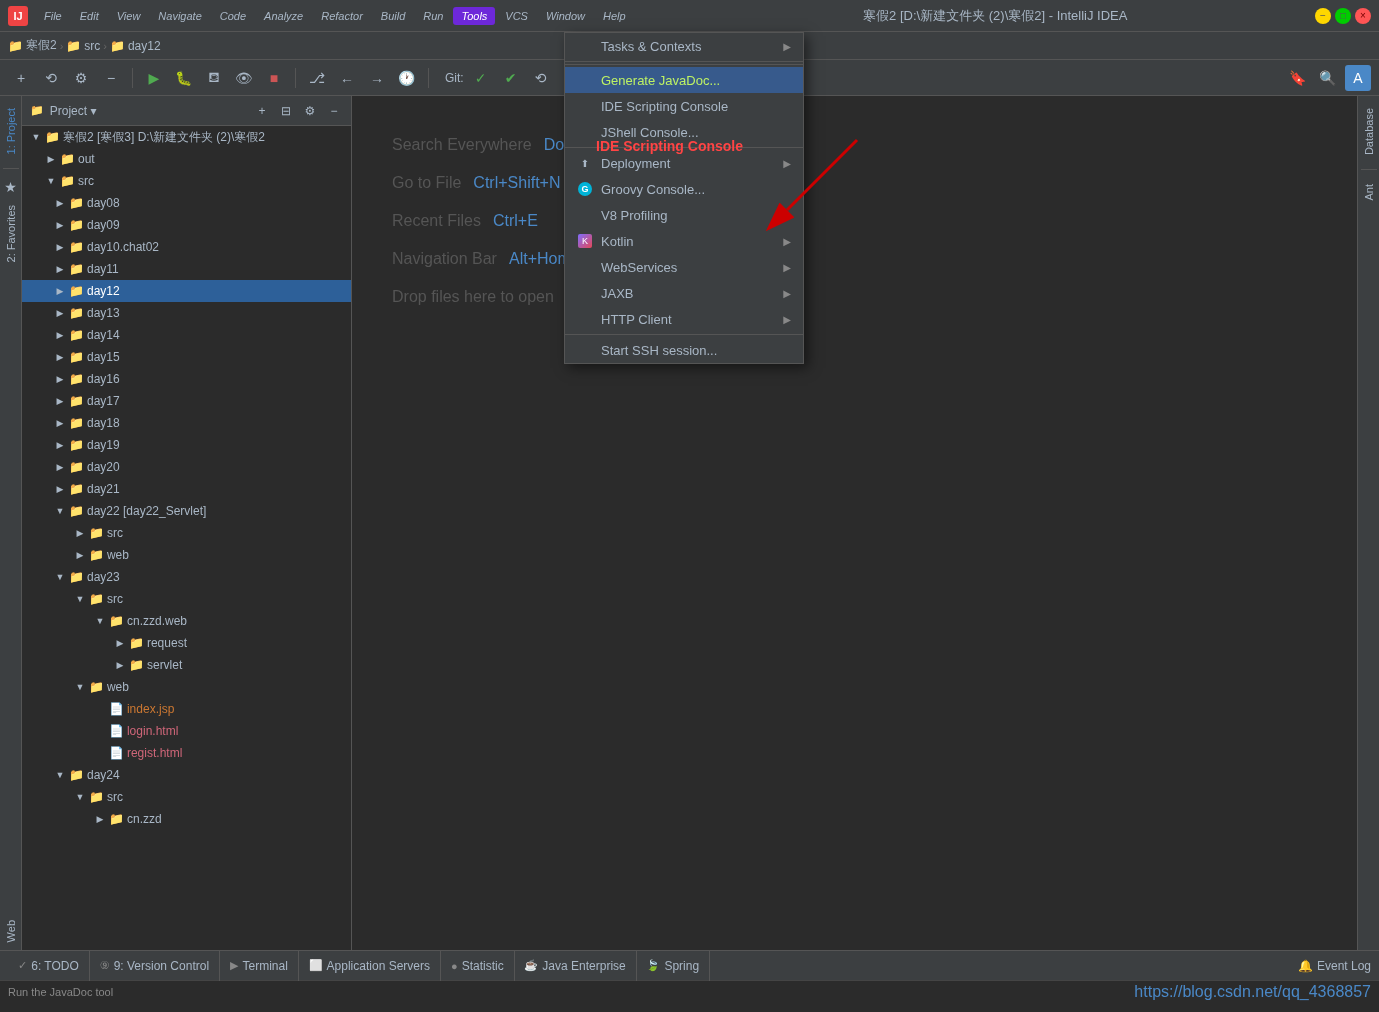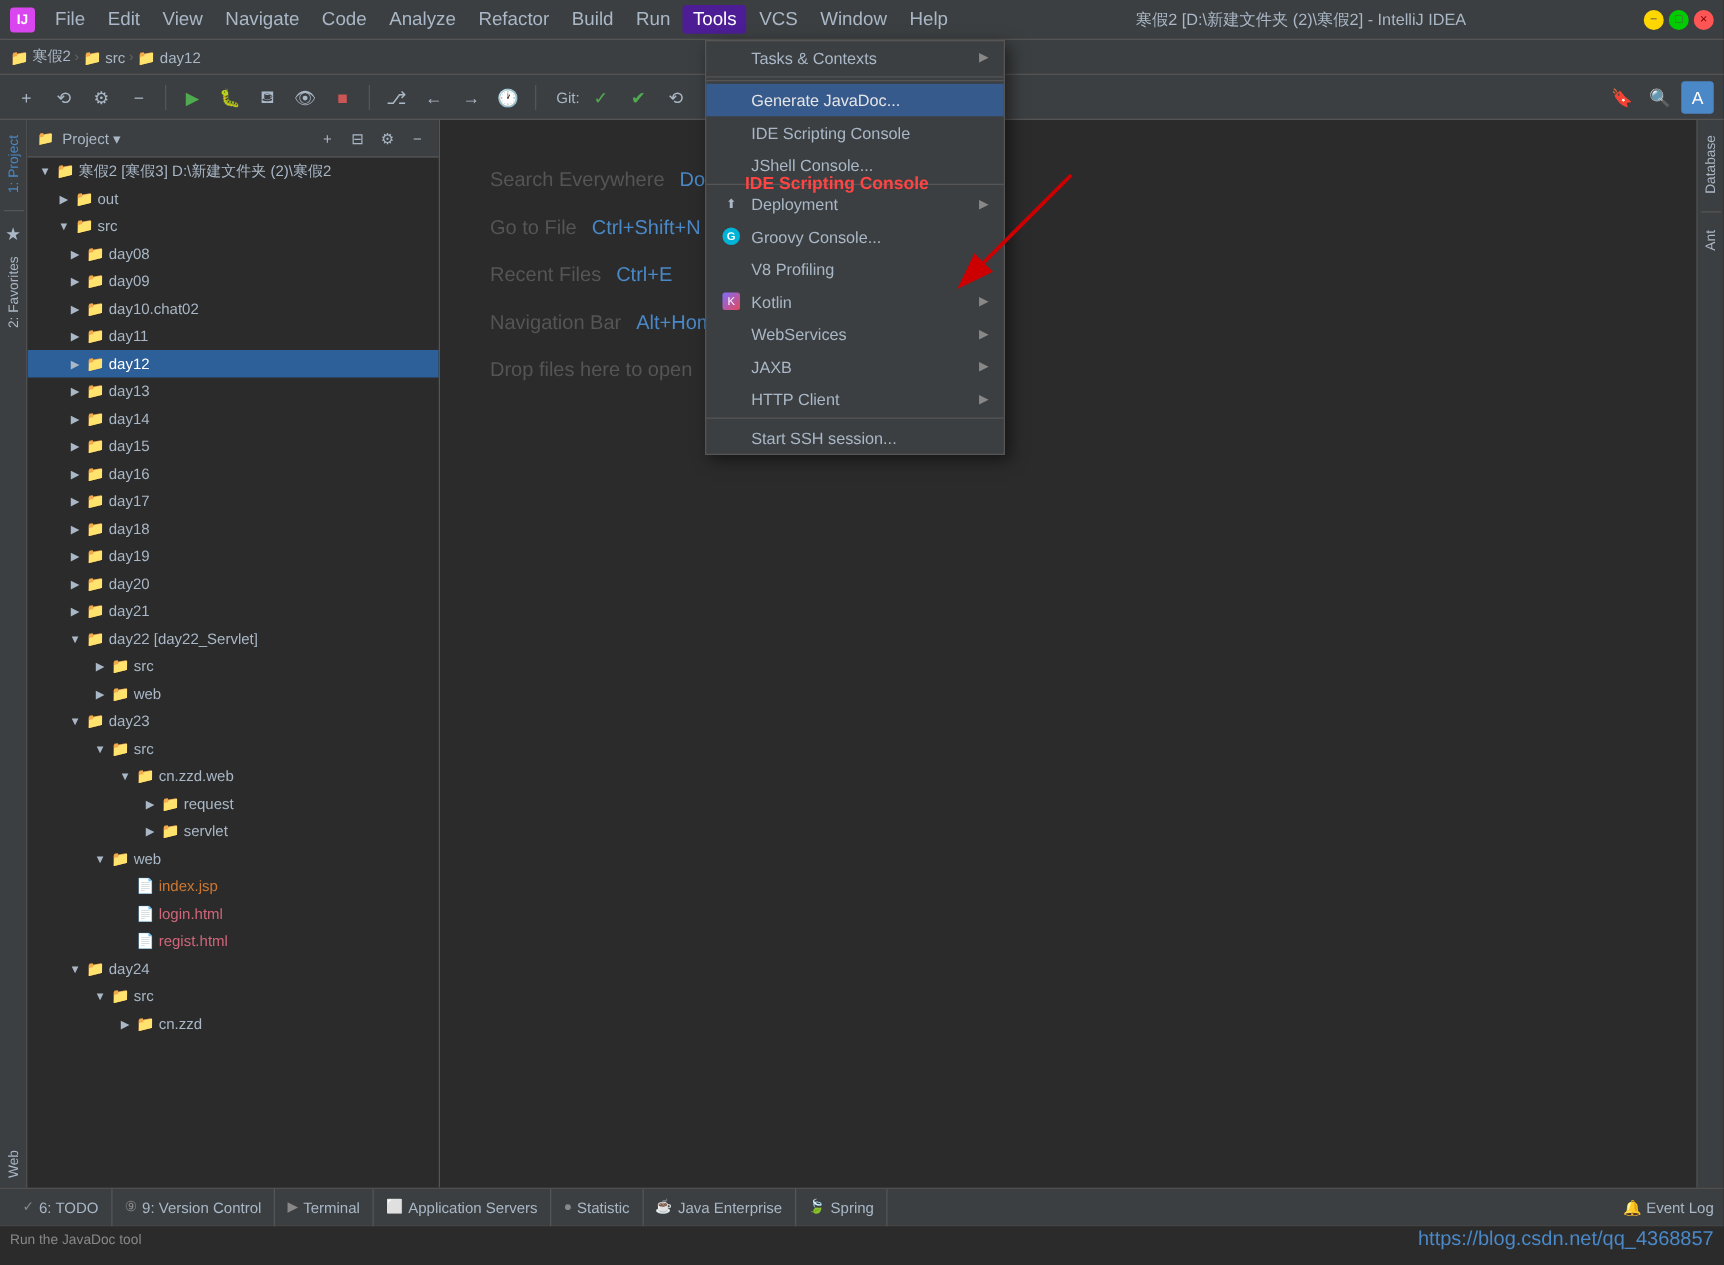--- a/index.html
+++ b/index.html
@@ -19,43 +19,44 @@
       height: 32px;
       background: #3c3f41;
       display: flex;
       align-items: center;
       padding: 0 8px;
       border-bottom: 1px solid #555;
     }
     .title-bar-logo {
       width: 20px;
       height: 20px;
-      background: #d946ef;
+      background: #ef4444;
       border-radius: 3px;
       margin-right: 8px;
       display: flex;
       align-items: center;
       justify-content: center;
       color: white;
       font-size: 11px;
       font-weight: bold;
     }
     .title-bar-menus {
       display: flex;
       gap: 2px;
       flex: 1;
     }
     .menu-item {
       padding: 3px 8px;
       cursor: pointer;
       border-radius: 3px;
       color: #a9b7c6;
-      font-size: 15px;
-    }
-    .menu-item.active { background: #4c1d95; color: white; }
+      font-size: 11px;
+      font-style: italic;
+    }
+    .menu-item.active { background: #6d28d9; color: white; }
     .title-bar-center {
       flex: 1;
       text-align: center;
       color: #a9b7c6;
       font-size: 13px;
     }
     .title-bar-controls {
       display: flex;
       gap: 4px;
     }
@@ -283,21 +284,21 @@
       display: flex;
       align-items: center;
       height: 26px;
       padding: 0 12px;
       cursor: pointer;
       gap: 8px;
       font-size: 13px;
       color: #a9b7c6;
       position: relative;
     }
-    .menu-section-item.highlighted { background: #375a8c; color: #e5e5e5; align-items: center; }
+    .menu-section-item.highlighted { background: #375a8c; color: #bef264; align-items: center; }
     .menu-item-icon {
       width: 16px;
       height: 16px;
       display: flex;
       align-items: center;
       justify-content: center;
       font-size: 12px;
     }
     .menu-item-label { flex: 1; }
     .menu-item-arrow {

